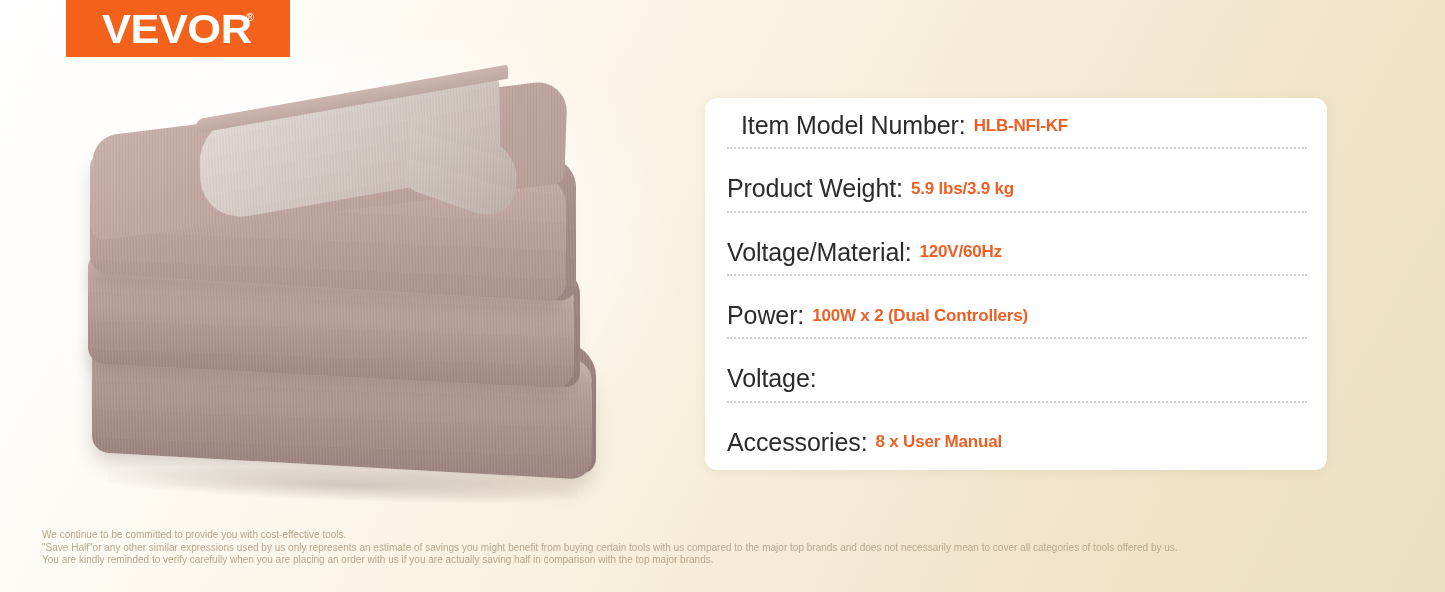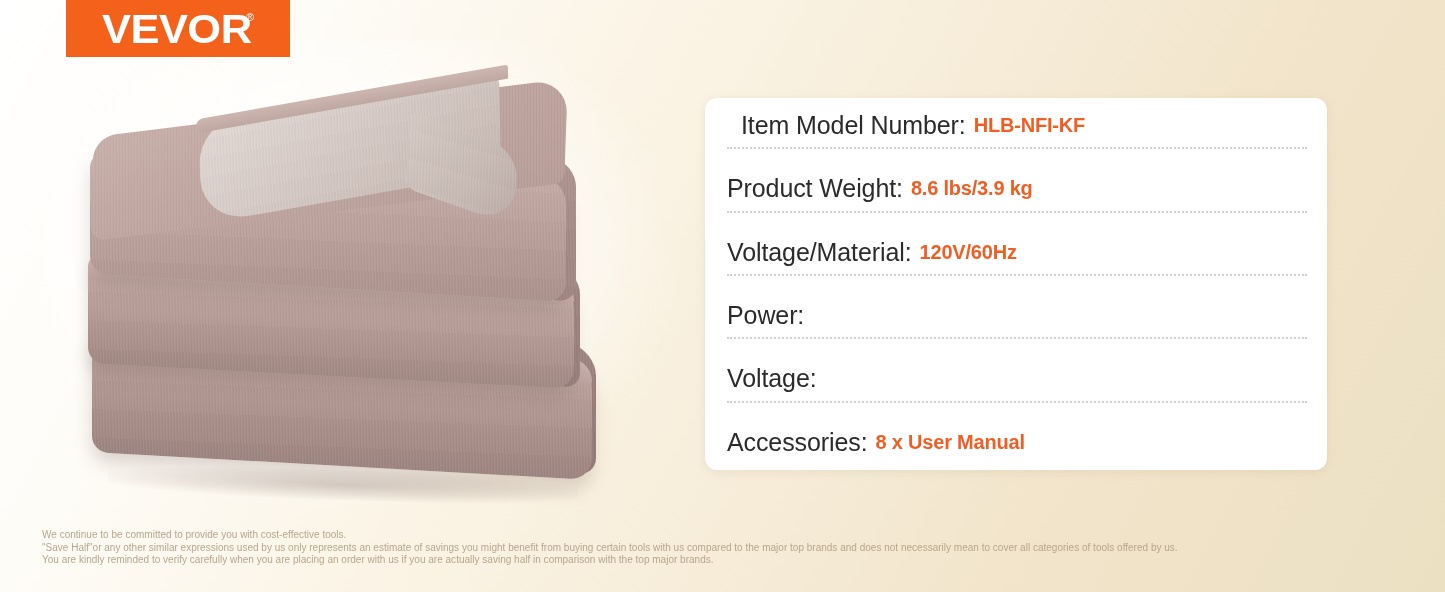--- a/index.html
+++ b/index.html
@@ -284,21 +284,21 @@
   .spec-row:last-child {
     border-bottom: none;
   }
   .spec-label {
     font-size: 25px;
     color: #2b2b2b;
     font-weight: 400;
     letter-spacing: -0.1px;
   }
   .spec-value {
-    font-size: 20px;
+    font-size: 17px;
     color: #EF5F24;
     font-weight: 700;
     margin-left: 8px;
     letter-spacing: -0.2px;
   }
   .row-indent-first .spec-label {
     margin-left: 14px;
   }
 
   
@@ -370,30 +370,31 @@
   <div id="spec-card">
     <div id="spec-rows">
 
       <div class="spec-row row-indent-first">
         <span class="spec-label">Item Model Number:</span>
         <span class="spec-value">HLB-NFI-KF</span>
       </div>
 
       <div class="spec-row">
         <span class="spec-label">Product Weight:</span>
-        <span class="spec-value">8.6 lbs/3.9 kg</span>
+        <span class="spec-value">5.9 lbs/3.9 kg</span>
       </div>
 
       <div class="spec-row">
         <span class="spec-label">Voltage/Material:</span>
         <span class="spec-value">120V/60Hz</span>
       </div>
 
       <div class="spec-row">
         <span class="spec-label">Power:</span>
+        <span class="spec-value">100W x 2 (Dual Controllers)</span>
       </div>
 
       <div class="spec-row">
         <span class="spec-label">Voltage:</span>
       </div>
 
 
       <div class="spec-row">
         <span class="spec-label">Accessories:</span>
         <span class="spec-value">8 x User Manual</span>

